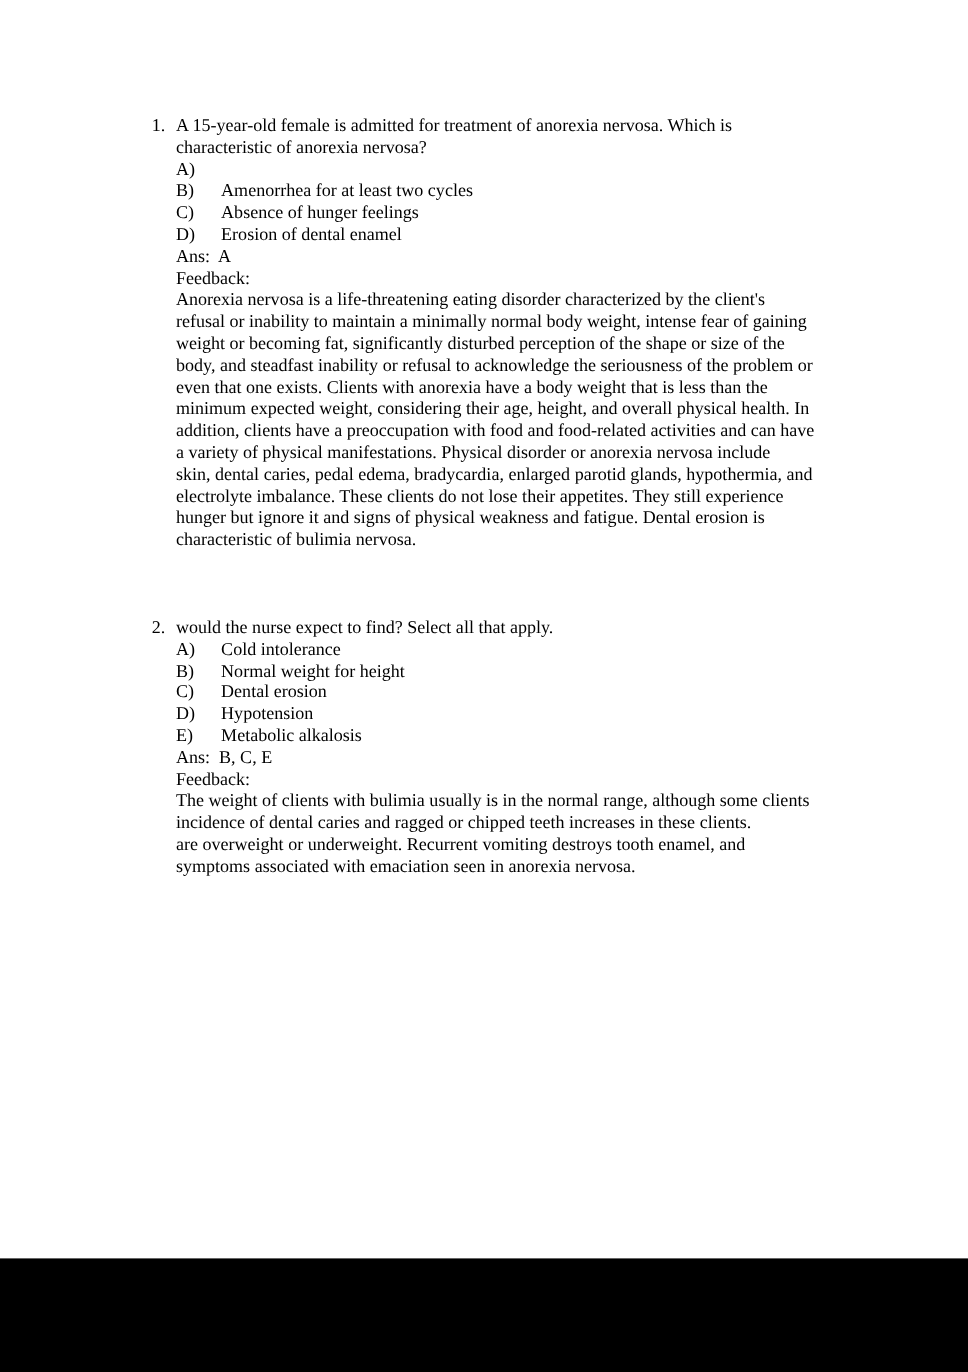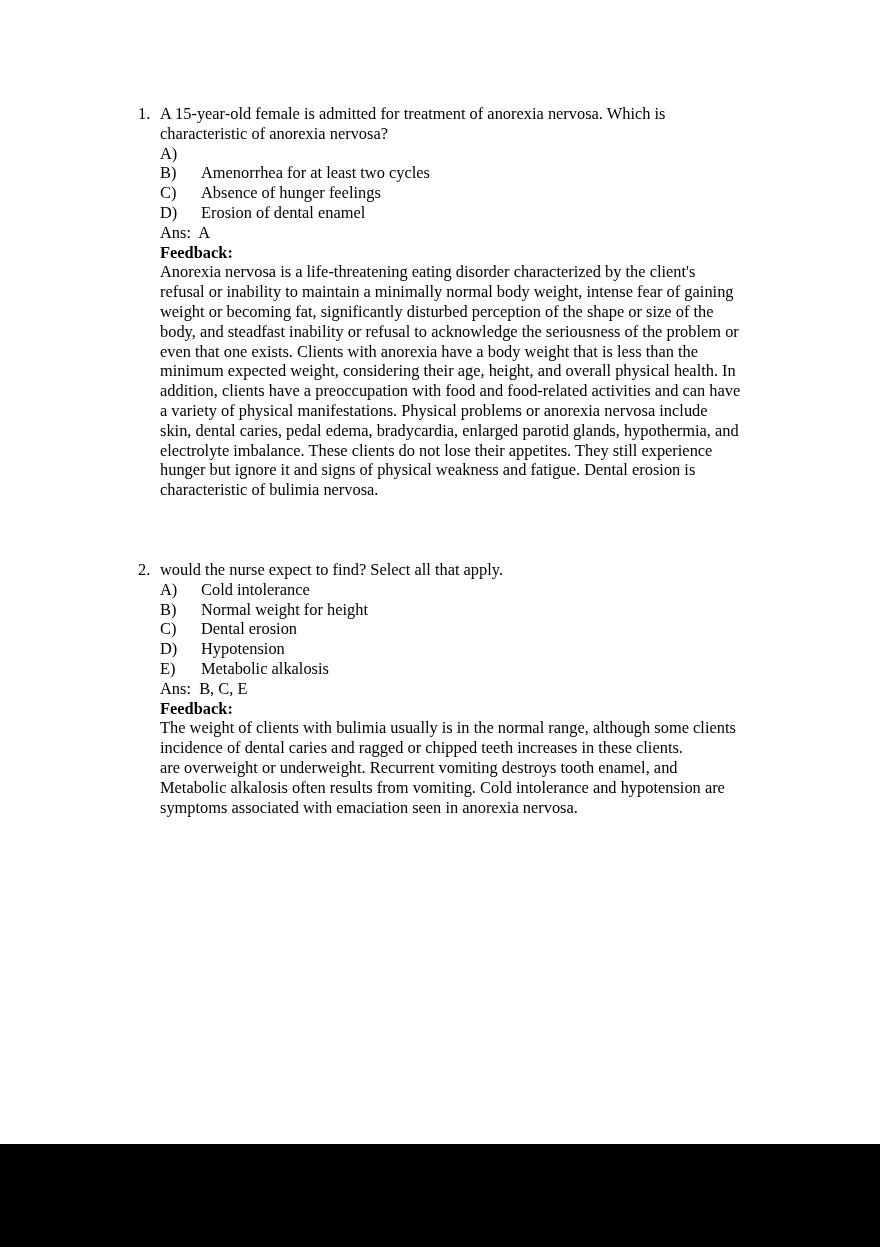--- a/index.html
+++ b/index.html
@@ -59,21 +59,21 @@
       white-space: nowrap;
     }
     .opt-letter {
       width: 41px;
       flex: 0 0 41px;
     }
     .answer {
       white-space: pre;
     }
     .feedback-label {
-      font-weight: bold;
+      font-weight: normal;
     }
   </style>
 </head>
 <body>
 
 <div class="page">
 
   <div class="question q1">
     <div class="q-row">
       <div class="q-num">1.</div>
@@ -101,21 +101,21 @@
         <span class="line feedback-label">Feedback:</span>
 
         <div>
           <span class="line">Anorexia nervosa is a life-threatening eating disorder characterized by the client's</span>
           <span class="line">refusal or inability to maintain a minimally normal body weight, intense fear of gaining</span>
           <span class="line">weight or becoming fat, significantly disturbed perception of the shape or size of the</span>
           <span class="line">body, and steadfast inability or refusal to acknowledge the seriousness of the problem or</span>
           <span class="line">even that one exists. Clients with anorexia have a body weight that is less than the</span>
           <span class="line">minimum expected weight, considering their age, height, and overall physical health. In</span>
           <span class="line">addition, clients have a preoccupation with food and food-related activities and can have</span>
-          <span class="line">a variety of physical manifestations. Physical problems or anorexia nervosa include</span>
+          <span class="line">a variety of physical manifestations. Physical disorder or anorexia nervosa include</span>
           <span class="line">skin, dental caries, pedal edema, bradycardia, enlarged parotid glands, hypothermia, and</span>
           <span class="line">electrolyte imbalance. These clients do not lose their appetites. They still experience</span>
           <span class="line">hunger but ignore it and signs of physical weakness and fatigue. Dental erosion is</span>
           <span class="line">characteristic of bulimia nervosa.</span>
         </div>
       </div>
     </div>
   </div>
 
   <div class="question q2">
@@ -145,21 +145,20 @@
           <span>Metabolic alkalosis</span>
         </div>
 
         <span class="line answer">Ans:  B, C, E</span>
         <span class="line feedback-label">Feedback:</span>
 
         <div>
           <span class="line">The weight of clients with bulimia usually is in the normal range, although some clients</span>
           <span class="line">incidence of dental caries and ragged or chipped teeth increases in these clients.</span>
           <span class="line">are overweight or underweight. Recurrent vomiting destroys tooth enamel, and</span>
-          <span class="line">Metabolic alkalosis often results from vomiting. Cold intolerance and hypotension are</span>
           <span class="line">symptoms associated with emaciation seen in anorexia nervosa.</span>
         </div>
       </div>
     </div>
   </div>
 
 </div>
 
 <div class="bottom-bar"></div>
 

